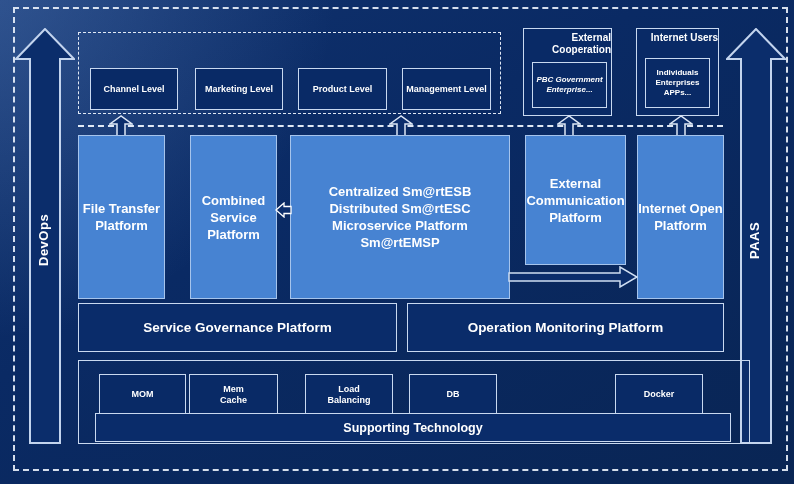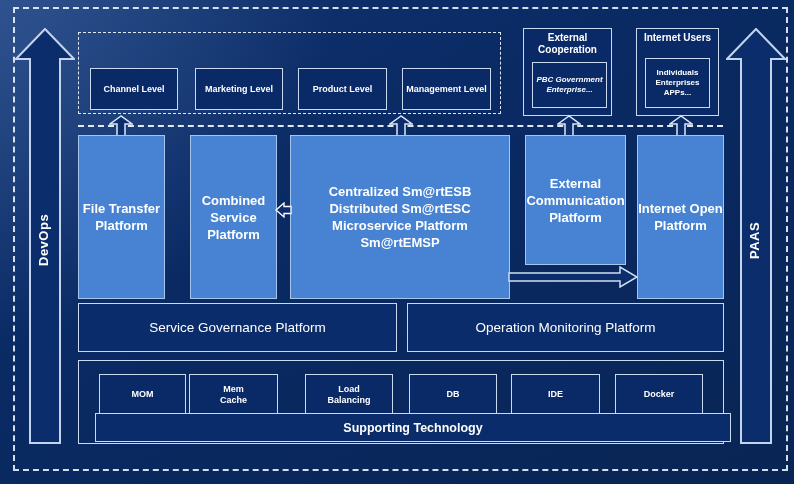--- a/index.html
+++ b/index.html
@@ -33,43 +33,44 @@
   
   .dark-box{
     background:#092a66;
     border:1px solid #c9d9f0;
     box-shadow:0 0 0 1px rgba(9,42,102,0.6) inset;
     display:flex;align-items:center;justify-content:center;
     text-align:center;
   }
   .level-box{width:87px;height:40px;font-size:9px;font-weight:bold;top:68px;}
   .group-box{top:28px;height:86px;background:#092a66;border:1.5px solid #c9d9f0;}
-  .group-title{position:absolute;top:3px;left:0;right:0;text-align:center;font-size:10px;font-weight:bold;line-height:12px;}
+  .group-title{position:absolute;top:3px;left:0;right:0;text-align:right;font-size:10px;font-weight:bold;line-height:12px;}
   .member-box{
     position:absolute;background:#092a66;border:1px solid #c9d9f0;
     display:flex;align-items:center;justify-content:center;text-align:center;
     font-size:8px;font-weight:bold;line-height:10px;
   }
   
   .platform-box{
     top:135px;height:162px;
     background:#4783d2;border:1px solid #a6c4ec;
     display:flex;flex-direction:column;align-items:center;justify-content:center;
     text-align:center;font-size:13px;font-weight:600;line-height:17px;
   }
   
   .wide-bar{
     top:303px;height:47px;background:#0a2c6a;border:1.5px solid #c9d9f0;
     display:flex;align-items:center;justify-content:center;
-    font-size:13.5px;font-weight:normal;
+    font-size:13.5px;font-weight:bold;
   }
   
   #supporting-frame{
     left:78px;top:360px;width:644px;height:82px;
     border:1.5px solid #c9d9f0;
+    padding-left:26px;
   }
   .tech-box{
     position:absolute;top:13px;height:39px;
     background:#092a66;border:1px solid #c9d9f0;
     display:flex;align-items:center;justify-content:center;text-align:center;
     font-size:9px;font-weight:bold;line-height:11px;white-space:pre-line;
   }
   #supporting-bar{
     position:absolute;left:16px;top:52px;width:634px;height:27px;
     background:#0a2c6a;border:1px solid #c9d9f0;
@@ -182,23 +183,20 @@
       <span>Mem
 Cache</span>
     </div>
     <div class="tech-box" style="left:226px;width:86px;align-items:center;">
       <span>Load
 Balancing</span>
     </div>
     <div class="tech-box" style="left:330px;width:86px;">
       <span>DB</span>
     </div>
-    <div class="tech-box" style="left:432px;width:87px;">
-      <span>IDE</span>
-    </div>
     <div class="tech-box" style="left:536px;width:86px;">
       <span>Docker</span>
     </div>
     <div id="supporting-bar">
       <span>Supporting Technology</span>
     </div>
   </div>
 
 </div>
 

